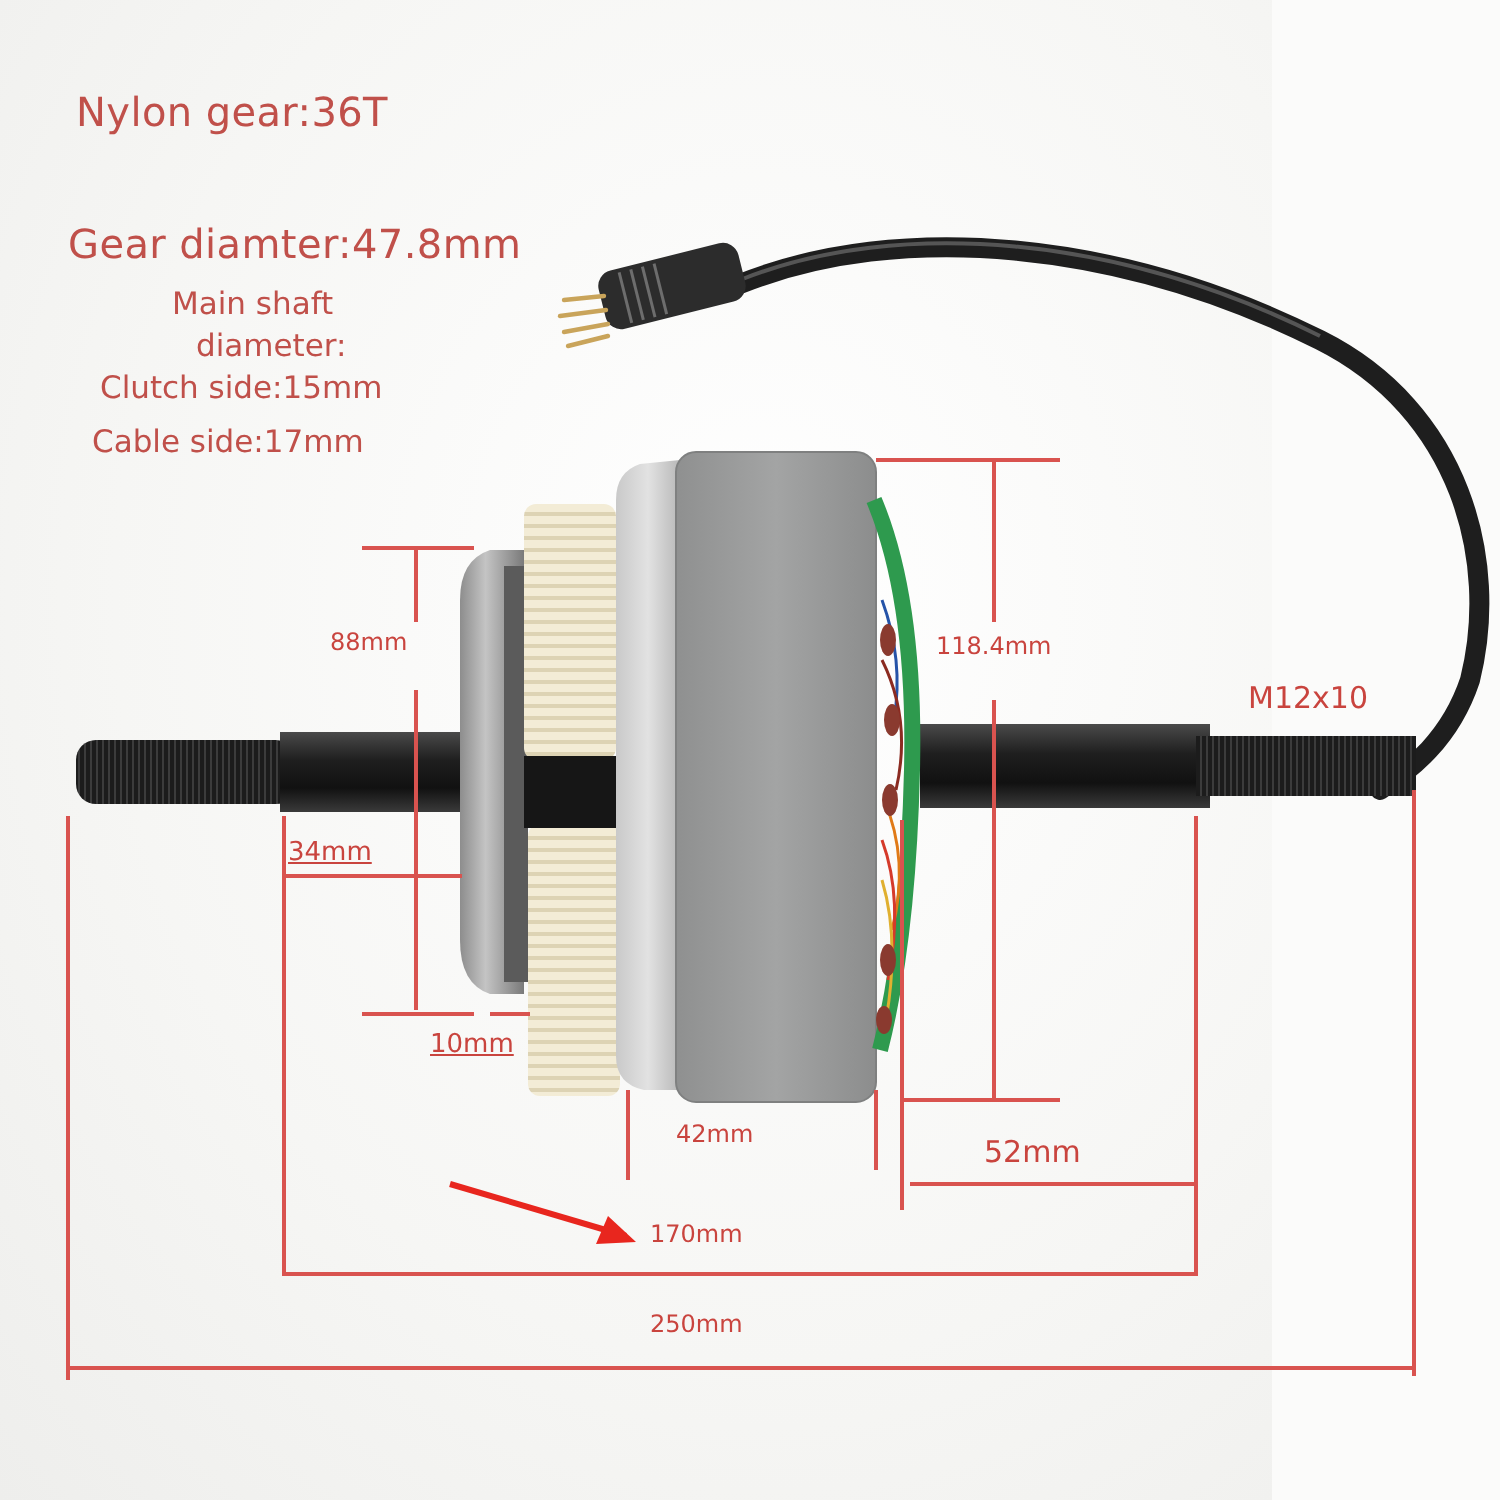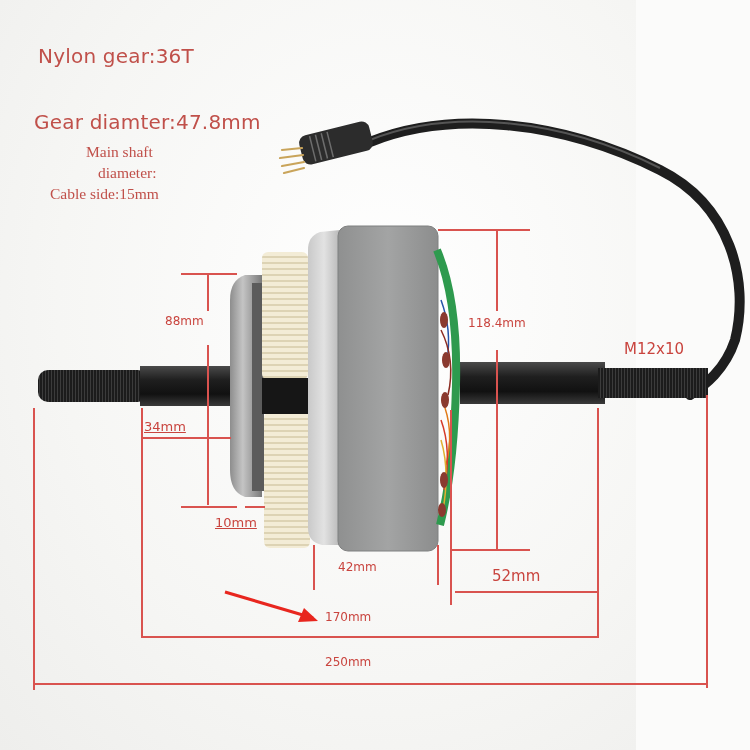--- a/index.html
+++ b/index.html
@@ -1,21 +1,21 @@
 <!DOCTYPE html>
 <html><head>
 <meta charset="utf-8">
 <style>
   html, body { margin: 0; padding: 0; }
   body { width: 750px; height: 750px; background: #fbfbfa; position: relative; overflow: hidden; font-family: "DejaVu Sans", sans-serif; }
   .stage { position: absolute; left: 0; top: 0; width: 636px; height: 750px;
     background: radial-gradient(ellipse at 60% 40%, #ffffff 0%, #f6f6f4 60%, #eeeeec 100%); }
   .spec { position: absolute; color: #c0504a; white-space: nowrap; }
   .spec.big { font-size: 20px; letter-spacing: 0.2px; }
-  .spec.small { font-size: 15.5px; text-align: center; font-family: Liberation Serif, serif; }
+  .spec.small { font-size: 15.5px; text-align: center; }
   .dim { position: absolute; color: #c9443e; white-space: nowrap; font-size: 12px; }
   .dim.sm { font-size: 15px; }
   .dim.xs { font-size: 13px; text-decoration: underline; }
   .rl { position: absolute; background: #d9534f; }
   svg.art { position: absolute; left: 0; top: 0; }
 </style>
 </head>
 <body>
 
 <div class="stage">
@@ -131,21 +131,22 @@
   <div class="rl" style="left:437px;top:545px;width:2px;height:40px"></div>
 
   <div class="rl" style="left:143px;top:636px;width:454px;height:2px"></div>
   <div class="rl" style="left:35px;top:683px;width:672px;height:2px"></div>
   <div class="rl" style="left:706px;top:395px;width:2px;height:293px"></div>
 
   <div class="spec big" style="left:38px;top:44px">Nylon gear:36T</div>
   <div class="spec big" style="left:34px;top:110px">Gear diamter:47.8mm</div>
   <div class="spec small" style="left:86px;top:143px">Main shaft</div>
   <div class="spec small" style="left:98px;top:164px">diameter:</div>
-  <div class="spec small" style="left:50px;top:185px">Cable side:15mm</div>
+  <div class="spec small" style="left:50px;top:185px">Clutch side:15mm</div>
+  <div class="spec small" style="left:46px;top:212px">Cable side:17mm</div>
 
   <div class="dim" style="left:165px;top:314px">88mm</div>
   <div class="dim" style="left:468px;top:316px">118.4mm</div>
   <div class="dim sm" style="left:624px;top:340px">M12x10</div>
   <div class="dim xs" style="left:144px;top:419px">34mm</div>
   <div class="dim xs" style="left:215px;top:515px">10mm</div>
   <div class="dim" style="left:338px;top:560px">42mm</div>
   <div class="dim sm" style="left:492px;top:567px">52mm</div>
   <div class="dim" style="left:325px;top:610px">170mm</div>
   <div class="dim" style="left:325px;top:655px">250mm</div>

